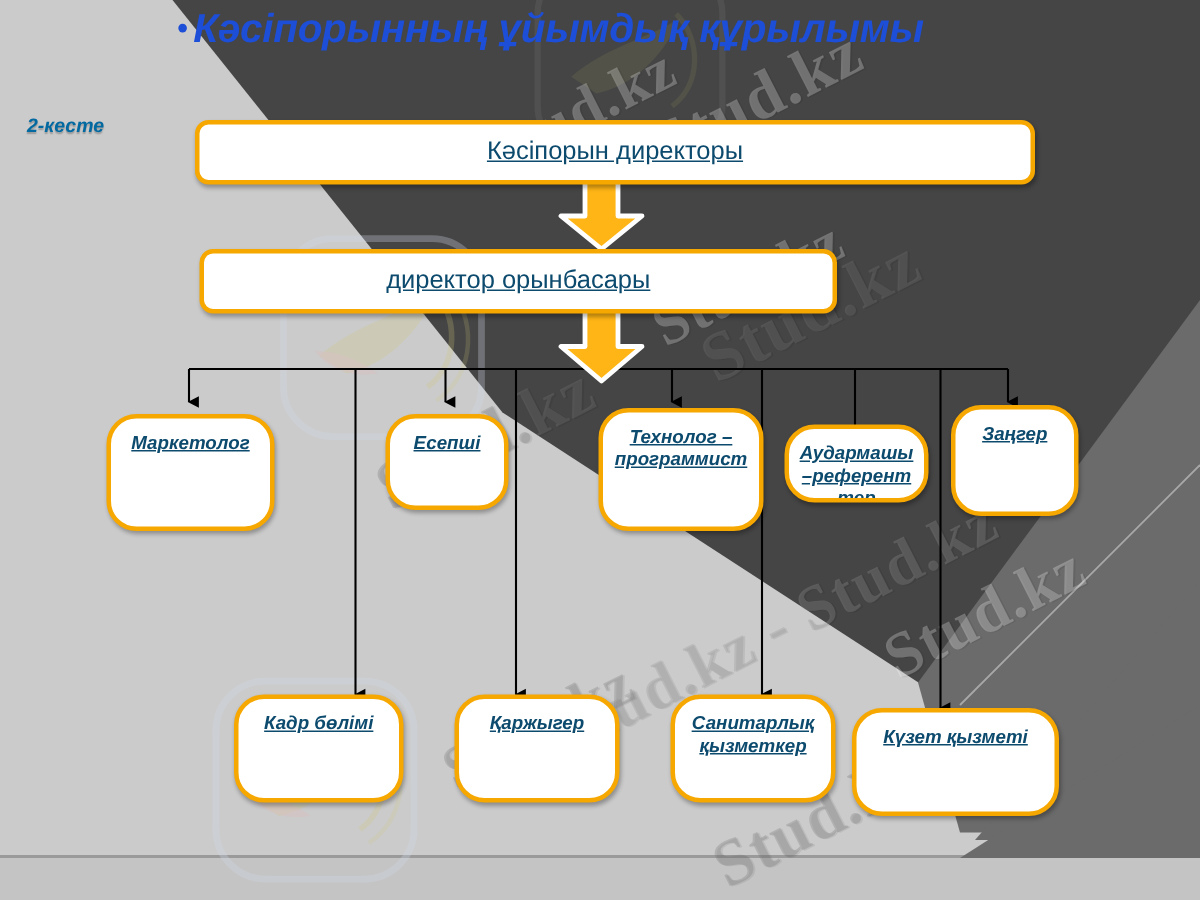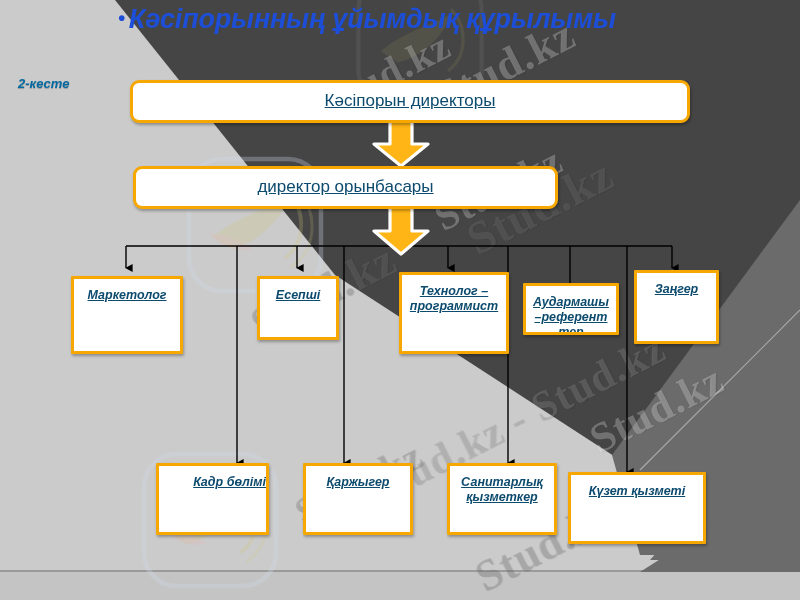--- a/index.html
+++ b/index.html
@@ -65,21 +65,21 @@
     font-style: italic;
     text-shadow: 0 1px 1px rgba(0,0,0,0.25);
   }
 
   
   .box {
     position: absolute;
     box-sizing: border-box;
     background: #ffffff;
     border: 3px solid #F6A800;
-    border-radius: 1px;
+    border-radius: 20px;
     display: flex;
     align-items: flex-start;
     justify-content: center;
     box-shadow: 1px 2px 3px rgba(0,0,0,0.30);
     overflow: hidden;
   }
   .box .lbl {
     color: #0c4a6e;
     text-align: center;
     line-height: 1.18;
@@ -224,21 +224,21 @@
   </div>
   <div class="box tier3" style="left:523px; top:283px; width:96px; height:52px;">
     <span class="lbl">Аудармашы
 –референт
 тер</span>
   </div>
   <div class="box tier3" style="left:634px; top:270px; width:85px; height:74px;">
     <span class="lbl">Заңгер</span>
   </div>
 
-  <div class="box tier4" style="left:156px; top:463px; width:113px; height:72px;justify-content:flex-end;">
+  <div class="box tier4" style="left:156px; top:463px; width:113px; height:72px;">
     <span class="lbl">Кадр бөлімі</span>
   </div>
   <div class="box tier4" style="left:303px; top:463px; width:110px; height:72px;">
     <span class="lbl">Қаржыгер</span>
   </div>
   <div class="box tier4" style="left:447px; top:463px; width:110px; height:72px;">
     <span class="lbl">Санитарлық
 қызметкер</span>
   </div>
   <div class="box tier4" style="left:568px; top:472px; width:138px; height:72px;">

